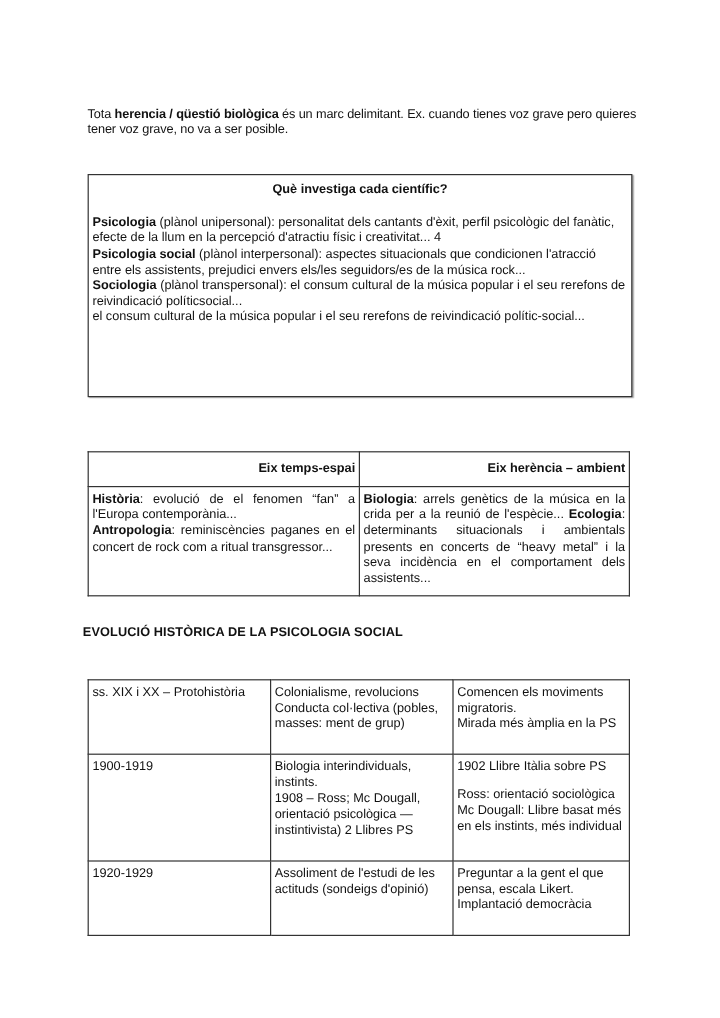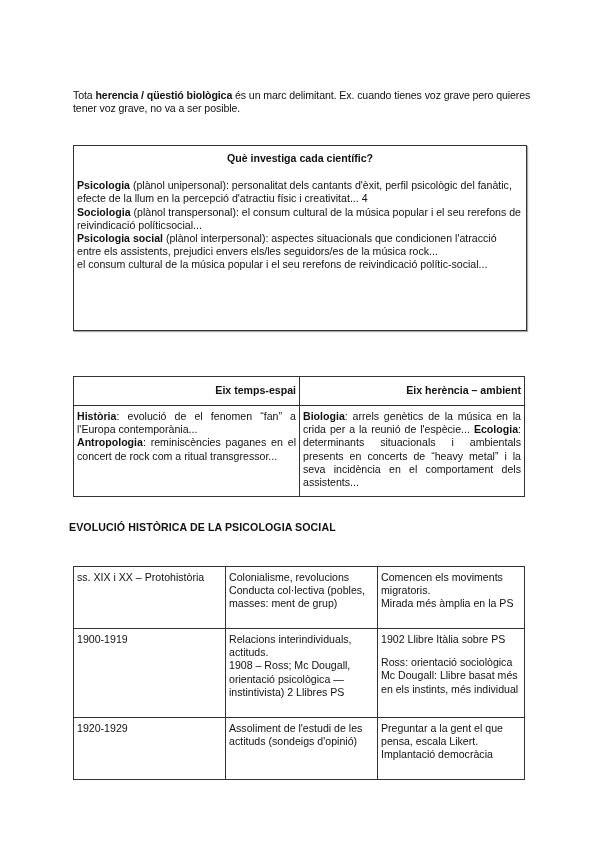--- a/index.html
+++ b/index.html
@@ -36,22 +36,22 @@
 </style>
 </head>
 <body>
 
 <div class="abs intro"><span>Tota </span><b>herencia / qüestió biològica</b><span> és un marc delimitant. Ex. cuando tienes voz grave pero quieres tener voz grave, no va a ser posible.</span></div>
 
 <div class="abs box1">
   <div class="title">Què investiga cada científic?</div>
   <div class="spacer"></div>
   <div><b>Psicologia</b><span> (plànol unipersonal): personalitat dels cantants d'èxit, perfil psicològic del fanàtic, efecte de la llum en la percepció  d'atractiu físic i creativitat... 4</span></div>
+  <div><b>Psicologia social</b><span> (plànol interpersonal): aspectes situacionals que condicionen l'atracció entre els assistents, prejudici envers els/les seguidors/es de la música rock...</span></div>
   <div><b>Sociologia</b><span> (plànol transpersonal): el consum cultural de la música popular i el seu rerefons de reivindicació políticsocial...</span></div>
-  <div><b>Psicologia social</b><span> (plànol interpersonal): aspectes situacionals que condicionen l'atracció entre els assistents, prejudici envers els/les seguidors/es de la música rock...</span></div>
   <div>el consum cultural de la música popular i el seu rerefons de reivindicació polític-social...</div>
 </div>
 
 <table class="t2">
   <tbody>
       <tr>
     <th>Eix temps-espai</th>
     <th>Eix herència – ambient</th>
   </tr>
   <tr>
@@ -78,21 +78,21 @@
       <div>Conducta col·lectiva (pobles, masses: ment de grup)</div>
     </td>
     <td>
       <div>Comencen els moviments migratoris.</div>
       <div>Mirada més àmplia en la PS</div>
     </td>
   </tr>
   <tr class="r2">
     <td>1900-1919</td>
     <td>
-      <div> Relacions interindividuals, actituds.</div>
+      <div> Biologia interindividuals, instints.</div>
       <div>1908 – Ross; Mc Dougall, orientació psicològica —instintivista) 2 Llibres PS</div>
     </td>
     <td>
       <div>1902 Llibre Itàlia sobre PS</div>
       <div class="gap"></div>
       <div>Ross: orientació sociològica</div>
       <div>Mc Dougall: Llibre basat més en els instints, més individual</div>
     </td>
   </tr>
   <tr class="r3">

